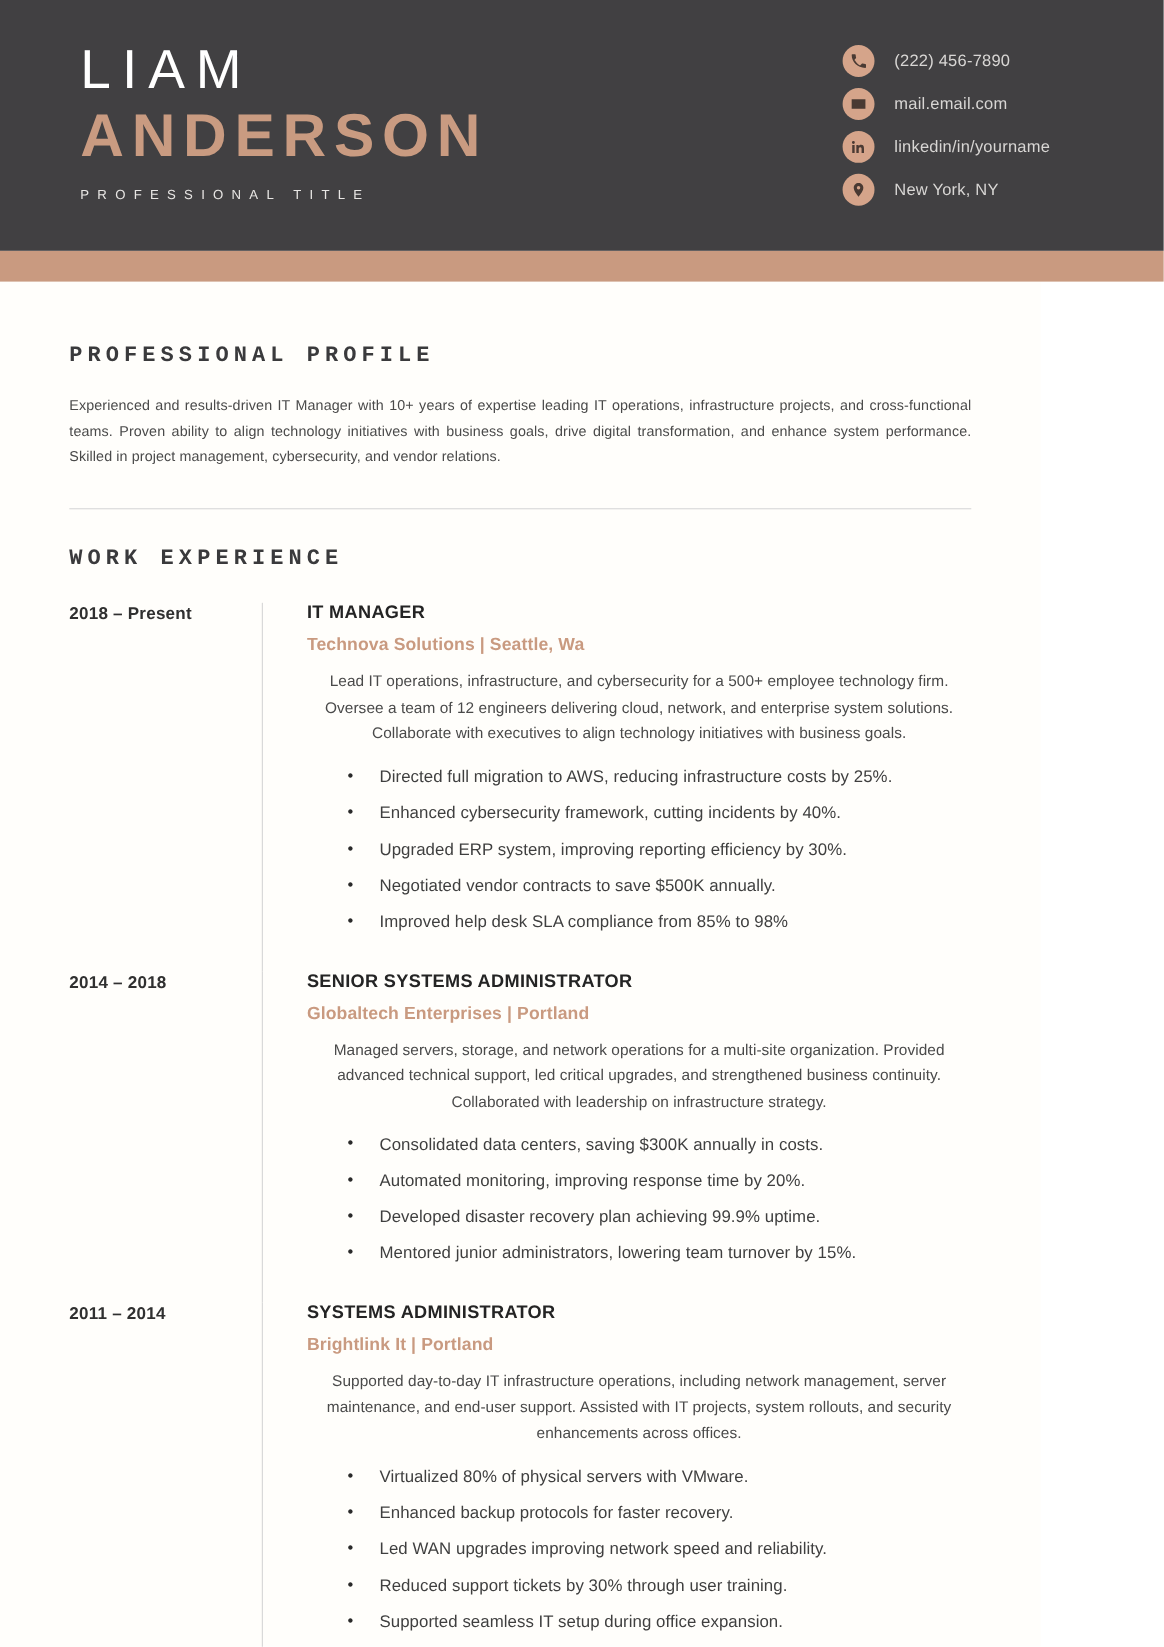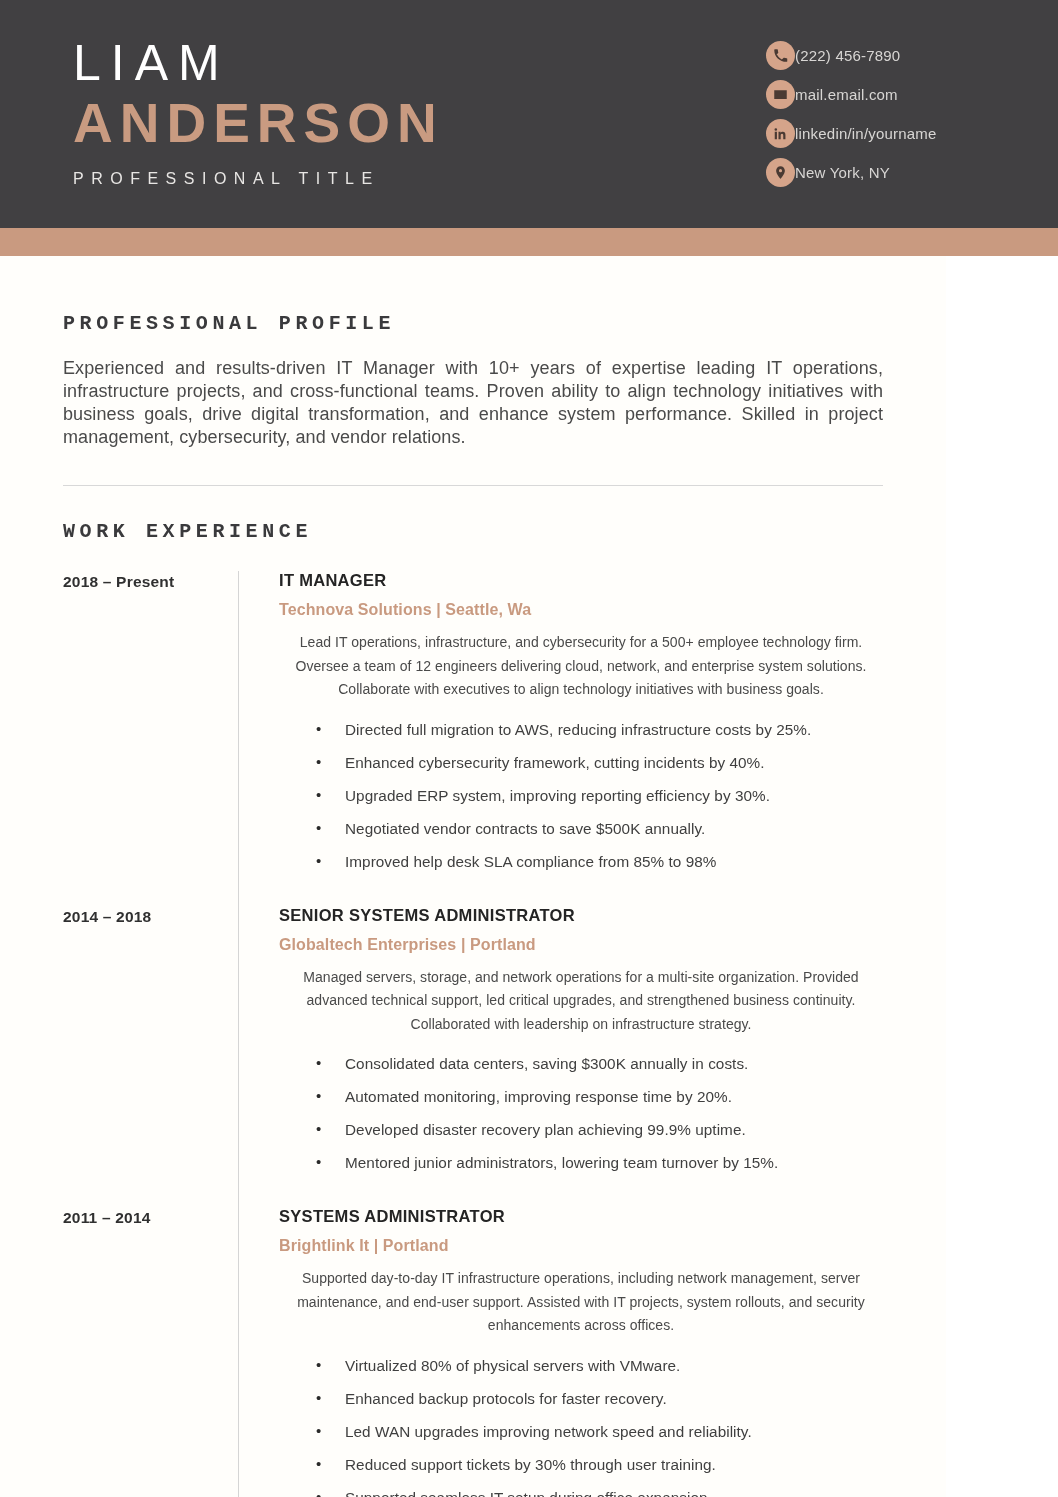--- a/index.html
+++ b/index.html
@@ -47,21 +47,21 @@
   }
   .last-name {
     font-size: 55px;
     font-weight: bold;
     color: #c99b81;
     letter-spacing: 7px;
     line-height: 62px;
     margin-top: 2px;
   }
   .prof-title {
-    font-size: 16px;
+    font-size: 12px;
     font-weight: 400;
     color: #e8e6e4;
     letter-spacing: 7.5px;
     margin-top: 16px;
   }
 
   
   .contact-list {
     position: absolute;
     left: 766px;
@@ -77,20 +77,21 @@
     height: 29px;
     border-radius: 50%;
     background: #d5a48a;
     display: flex;
     align-items: center;
     justify-content: center;
     flex: 0 0 auto;
   }
   .contact-icon svg { display: block; }
   .contact-text {
+    margin-left: 18px;
     font-size: 15px;
     color: #d8d6d4;
     letter-spacing: 0.2px;
     white-space: nowrap;
   }
 
   
   .accent-bar {
     width: 1058px;
     height: 28px;
@@ -109,21 +110,21 @@
     color: #3a3a3c;
     letter-spacing: 4.6px;
     margin: 0;
     font-family: Liberation Mono, monospace;
   }
 
   #profile-section { padding-top: 56px; }
 
   .profile-text {
     margin: 22px 0 0 0;
-    font-size: 18px;
+    font-size: 13px;
     line-height: 23px;
     color: #4a4a4a;
     text-align: justify;
     letter-spacing: 0.1px;
   }
 
   .divider {
     height: 1px;
     background: #d8d8d8;
     margin: 36px 0 0 0;

